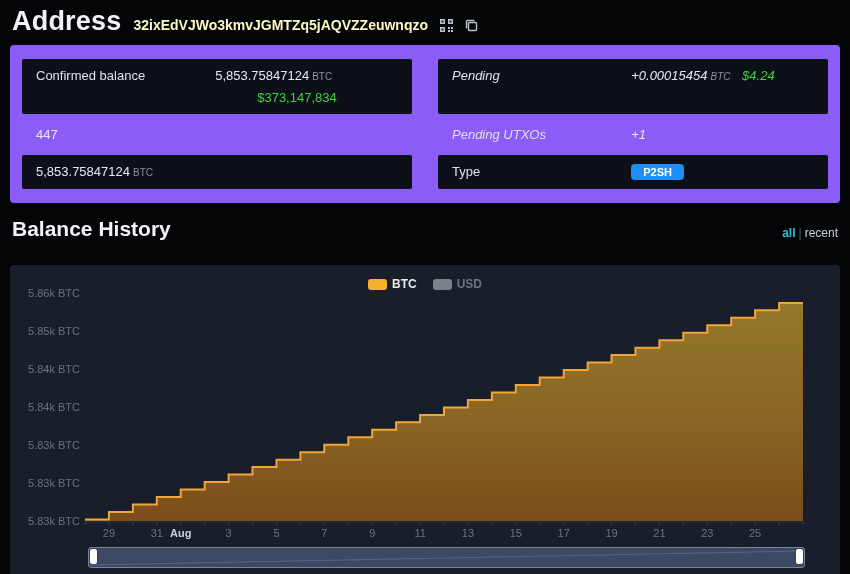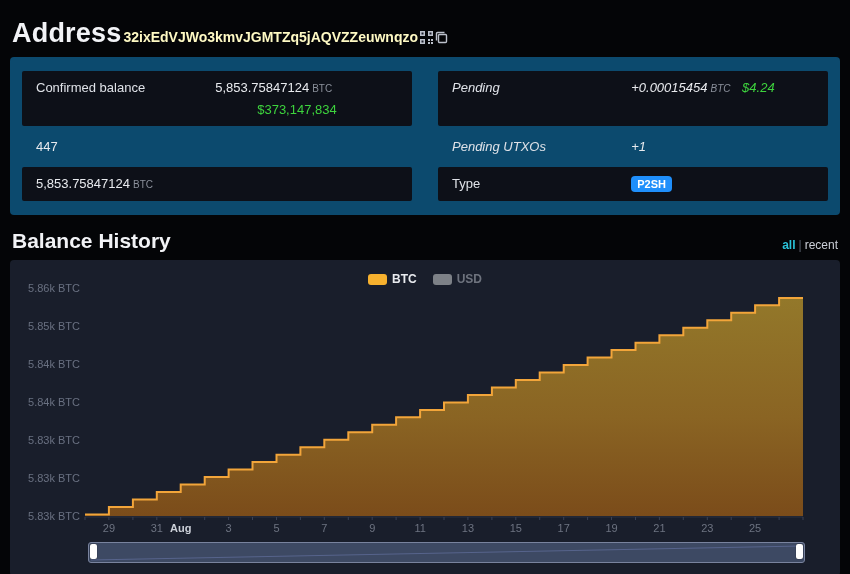--- a/index.html
+++ b/index.html
@@ -6,45 +6,45 @@
   html,body { margin:0; padding:0; }
   body {
     width: 850px; height: 574px; overflow: hidden;
     background: #040507;
     font-family: "Liberation Sans", sans-serif;
     color: #e3e6ec;
   }
   .page { padding: 4px 10px 0; }
 
   
-  .hdr { display:flex; align-items:center; gap:2px; margin: 14px 2px 8px; }
+  .hdr { display:flex; align-items:center; gap:12px; margin: 2px 2px 8px; }
   .hdr h1 { font-size: 27px; font-weight: 700; margin: 0; color:#f2f3f6; letter-spacing: .2px; }
   .addr { color:#fef9c3; font-size:14px; text-decoration:none; cursor:pointer; margin-top:6px;font-weight:bold; }
   .hicon { display:inline-flex; margin-top:7px; cursor:pointer; }
   .hicon svg { display:block; }
 
   
   .stats-panel {
-    background:#0c4a6e; border-radius:4px;
+    background:#8b5cf6; border-radius:4px;
     padding: 14px 12px;
     display:grid; grid-template-columns: 1fr 1fr; column-gap:26px; row-gap:4px;
   }
   .cell { padding: 9px 14px; display:grid; grid-template-columns: 1fr 1.02fr; align-items:flex-start; font-size:13px; border-radius:2px; }
   .cell.box { background:#0d1018; }
   .cell .lab { color:#dfe2e8; }
   .cell .val { color:#e8eaee; }
   .unit { font-size:10px; color:#8b909b; margin-left:3px; }
   .green { color:#3dd33d; }
   .usd-line { margin-top:7px;margin-left:42px; }
   .it { font-style: italic; }
-  .badge { background:#1f8ffb; color:#fff; font-size:11px; font-weight:700; padding:2px 6px; border-radius:4px; display:inline-block; font-style:normal; }
+  .badge { background:#1f8ffb; color:#fff; font-size:11px; font-weight:700; padding:2px 12px; border-radius:4px; display:inline-block; font-style:normal; }
   .tall { min-height:52px; }
 
   
-  .section-head { display:flex; justify-content:space-between; align-items:flex-end; margin: 14px 2px 7px; }
+  .section-head { display:flex; justify-content:space-between; align-items:flex-end; margin: 14px 2px 24px; }
   .section-head h2 { font-size:21px; font-weight:700; margin:0; color:#f2f3f6; }
   .links { font-size:12px; line-height:1; padding-bottom:2px; }
   .links a { cursor:pointer; text-decoration:none; }
   .link-all { color:#2ac3d9; font-weight:700; }
   .sep { color:#5a606c; margin:0 3px; }
   .link-recent { color:#ccd0d8; }
 
   
   .chart-panel { position:relative; background:#191e2b; border-radius:4px; height:316px; }
   .legend { position:absolute; top:12px; left:0; right:0; display:flex; justify-content:center; gap:16px; font-size:12px; font-weight:700; z-index:2; }

